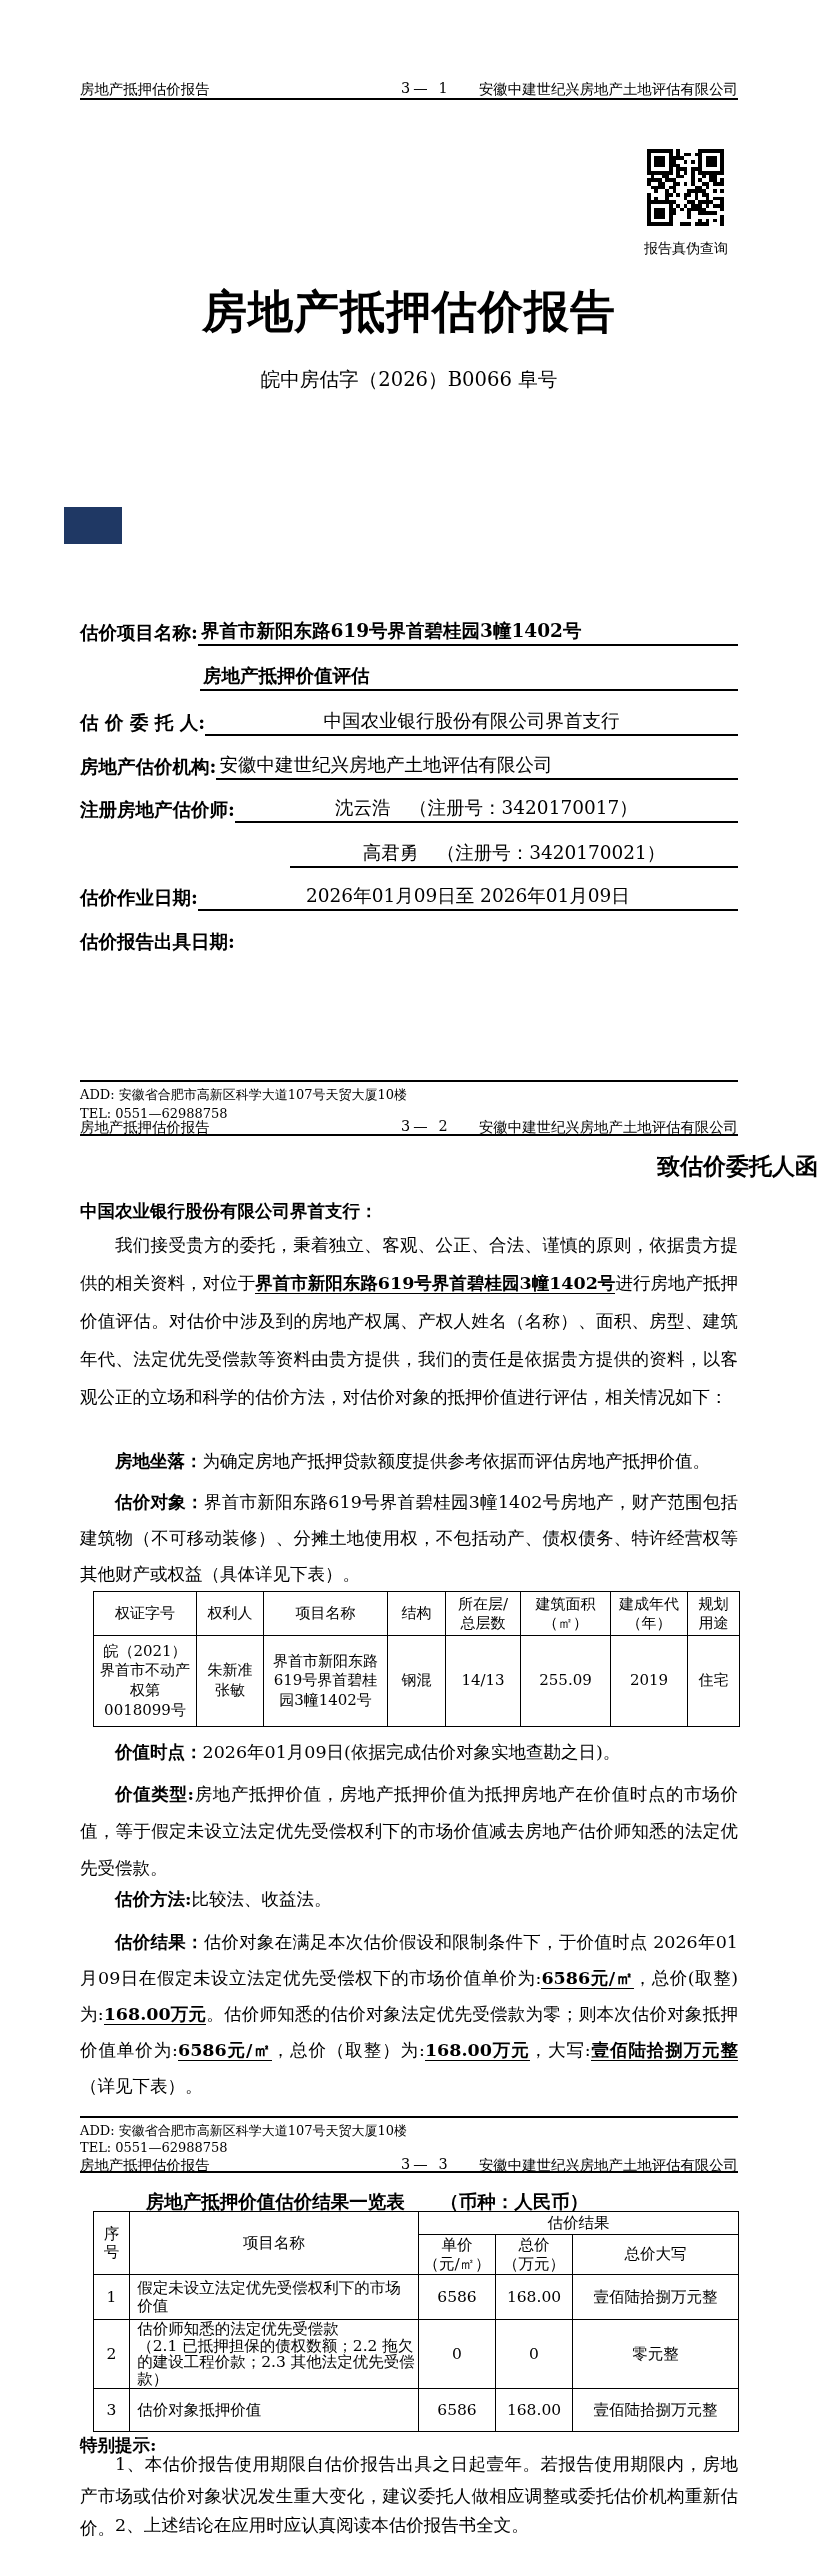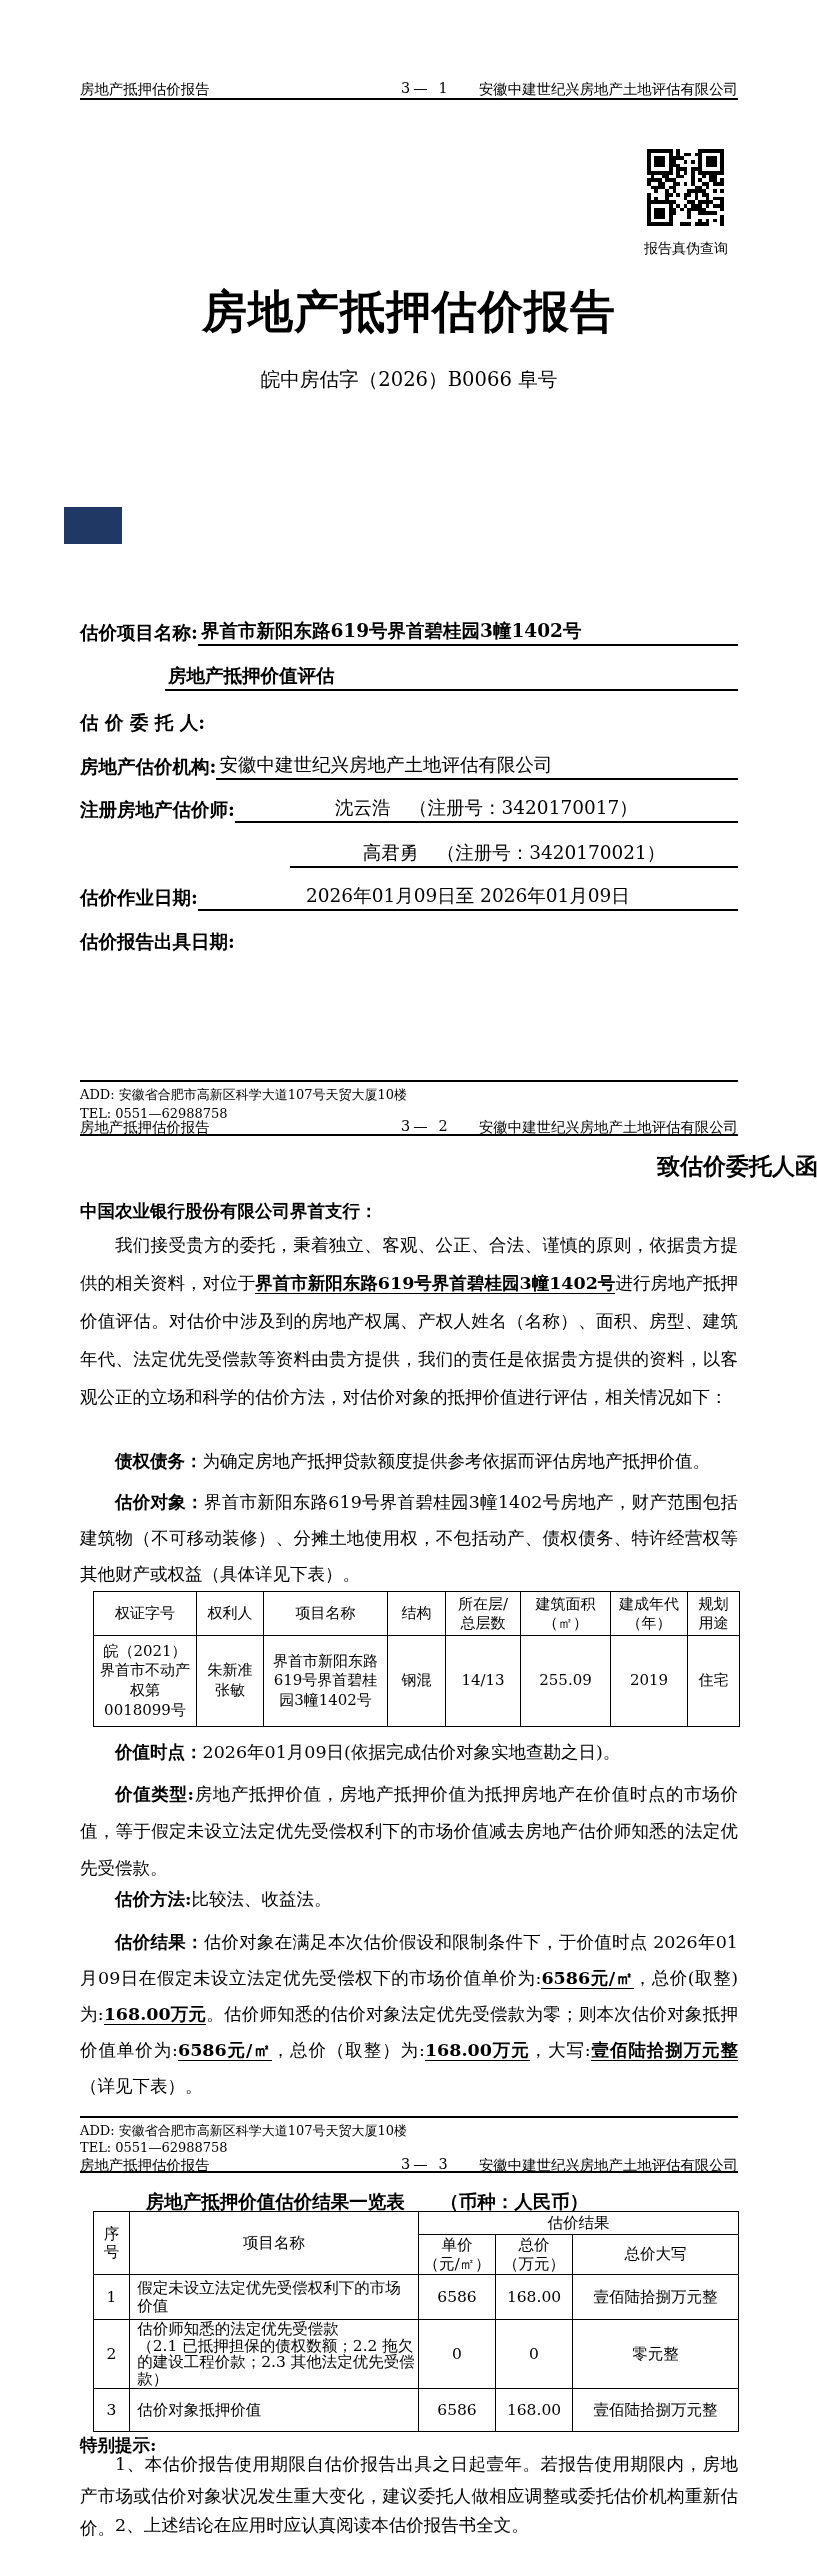--- a/index.html
+++ b/index.html
@@ -305,24 +305,25 @@
 <h1 class="title">房地产抵押估价报告</h1>
 <div class="subtitle">皖中房估字（2026）B0066 阜号</div>
 
 <div class="redact" style="left:64px;top:507px;width:58px;height:37px"></div>
 
 <div class="frow" style="top:614px">
   <span class="flabel">估价项目名称:</span>
   <span class="fval left bold">界首市新阳东路619号界首碧桂园3幢1402号</span>
 </div>
 <div class="frow" style="top:659px">
-  <span class="fval left bold" style="margin-left:85px">房地产抵押价值评估</span>
+  <span class="fval left bold" style="margin-left:120px">房地产抵押价值评估</span>
 </div>
 <div class="frow" style="top:704px">
   <span class="flabel">估 价 委 托 人:</span>
+  <span class="fval">中国农业银行股份有限公司界首支行</span>
 </div>
 <div class="frow" style="top:748px">
   <span class="flabel">房地产估价机构:</span>
   <span class="fval left">安徽中建世纪兴房地产土地评估有限公司</span>
 </div>
 <div class="frow" style="top:791px">
   <span class="flabel">注册房地产估价师:</span>
   <span class="fval">沈云浩　（注册号：3420170017）</span>
 </div>
 <div class="frow" style="top:836px">
@@ -348,21 +349,21 @@
 <div class="rule" style="top:1134px"></div>
 
 <div class="ltitle">致估价委托人函</div>
 <div class="salut">中国农业银行股份有限公司界首支行：</div>
 
 <div class="para ind" style="top:1226px;line-height:38px">
   <span>我们接受贵方的委托，秉着独立、客观、公正、合法、谨慎的原则，依据贵方提供的相关资料，对位于</span><span class="uaddr">界首市新阳东路619号界首碧桂园3幢1402号</span><span>进行房地产抵押价值评估。对估价中涉及到的房地产权属、产权人姓名（名称）、面积、房型、建筑年代、法定优先受偿款等资料由贵方提供，我们的责任是依据贵方提供的资料，以客观公正的立场和科学的估价方法，对估价对象的抵押价值进行评估，相关情况如下：</span>
 </div>
 
 <div class="para ind" style="top:1449px;line-height:24px">
-  <span class="plabel">债权债务：</span><span>为确定房地产抵押贷款额度提供参考依据而评估房地产抵押价值。</span>
+  <span class="plabel">房地坐落：</span><span>为确定房地产抵押贷款额度提供参考依据而评估房地产抵押价值。</span>
 </div>
 
 <div class="para ind" style="top:1484px;line-height:36px">
   <span class="plabel">估价对象：</span><span>界首市新阳东路619号界首碧桂园3幢1402号房地产，财产范围包括建筑物（不可移动装修）、分摊土地使用权，不包括动产、债权债务、特许经营权等其他财产或权益（具体详见下表）。</span>
 </div>
 
 <table class="t1">
   <colgroup>
     <col style="width:103px">
       <col style="width:67px">

